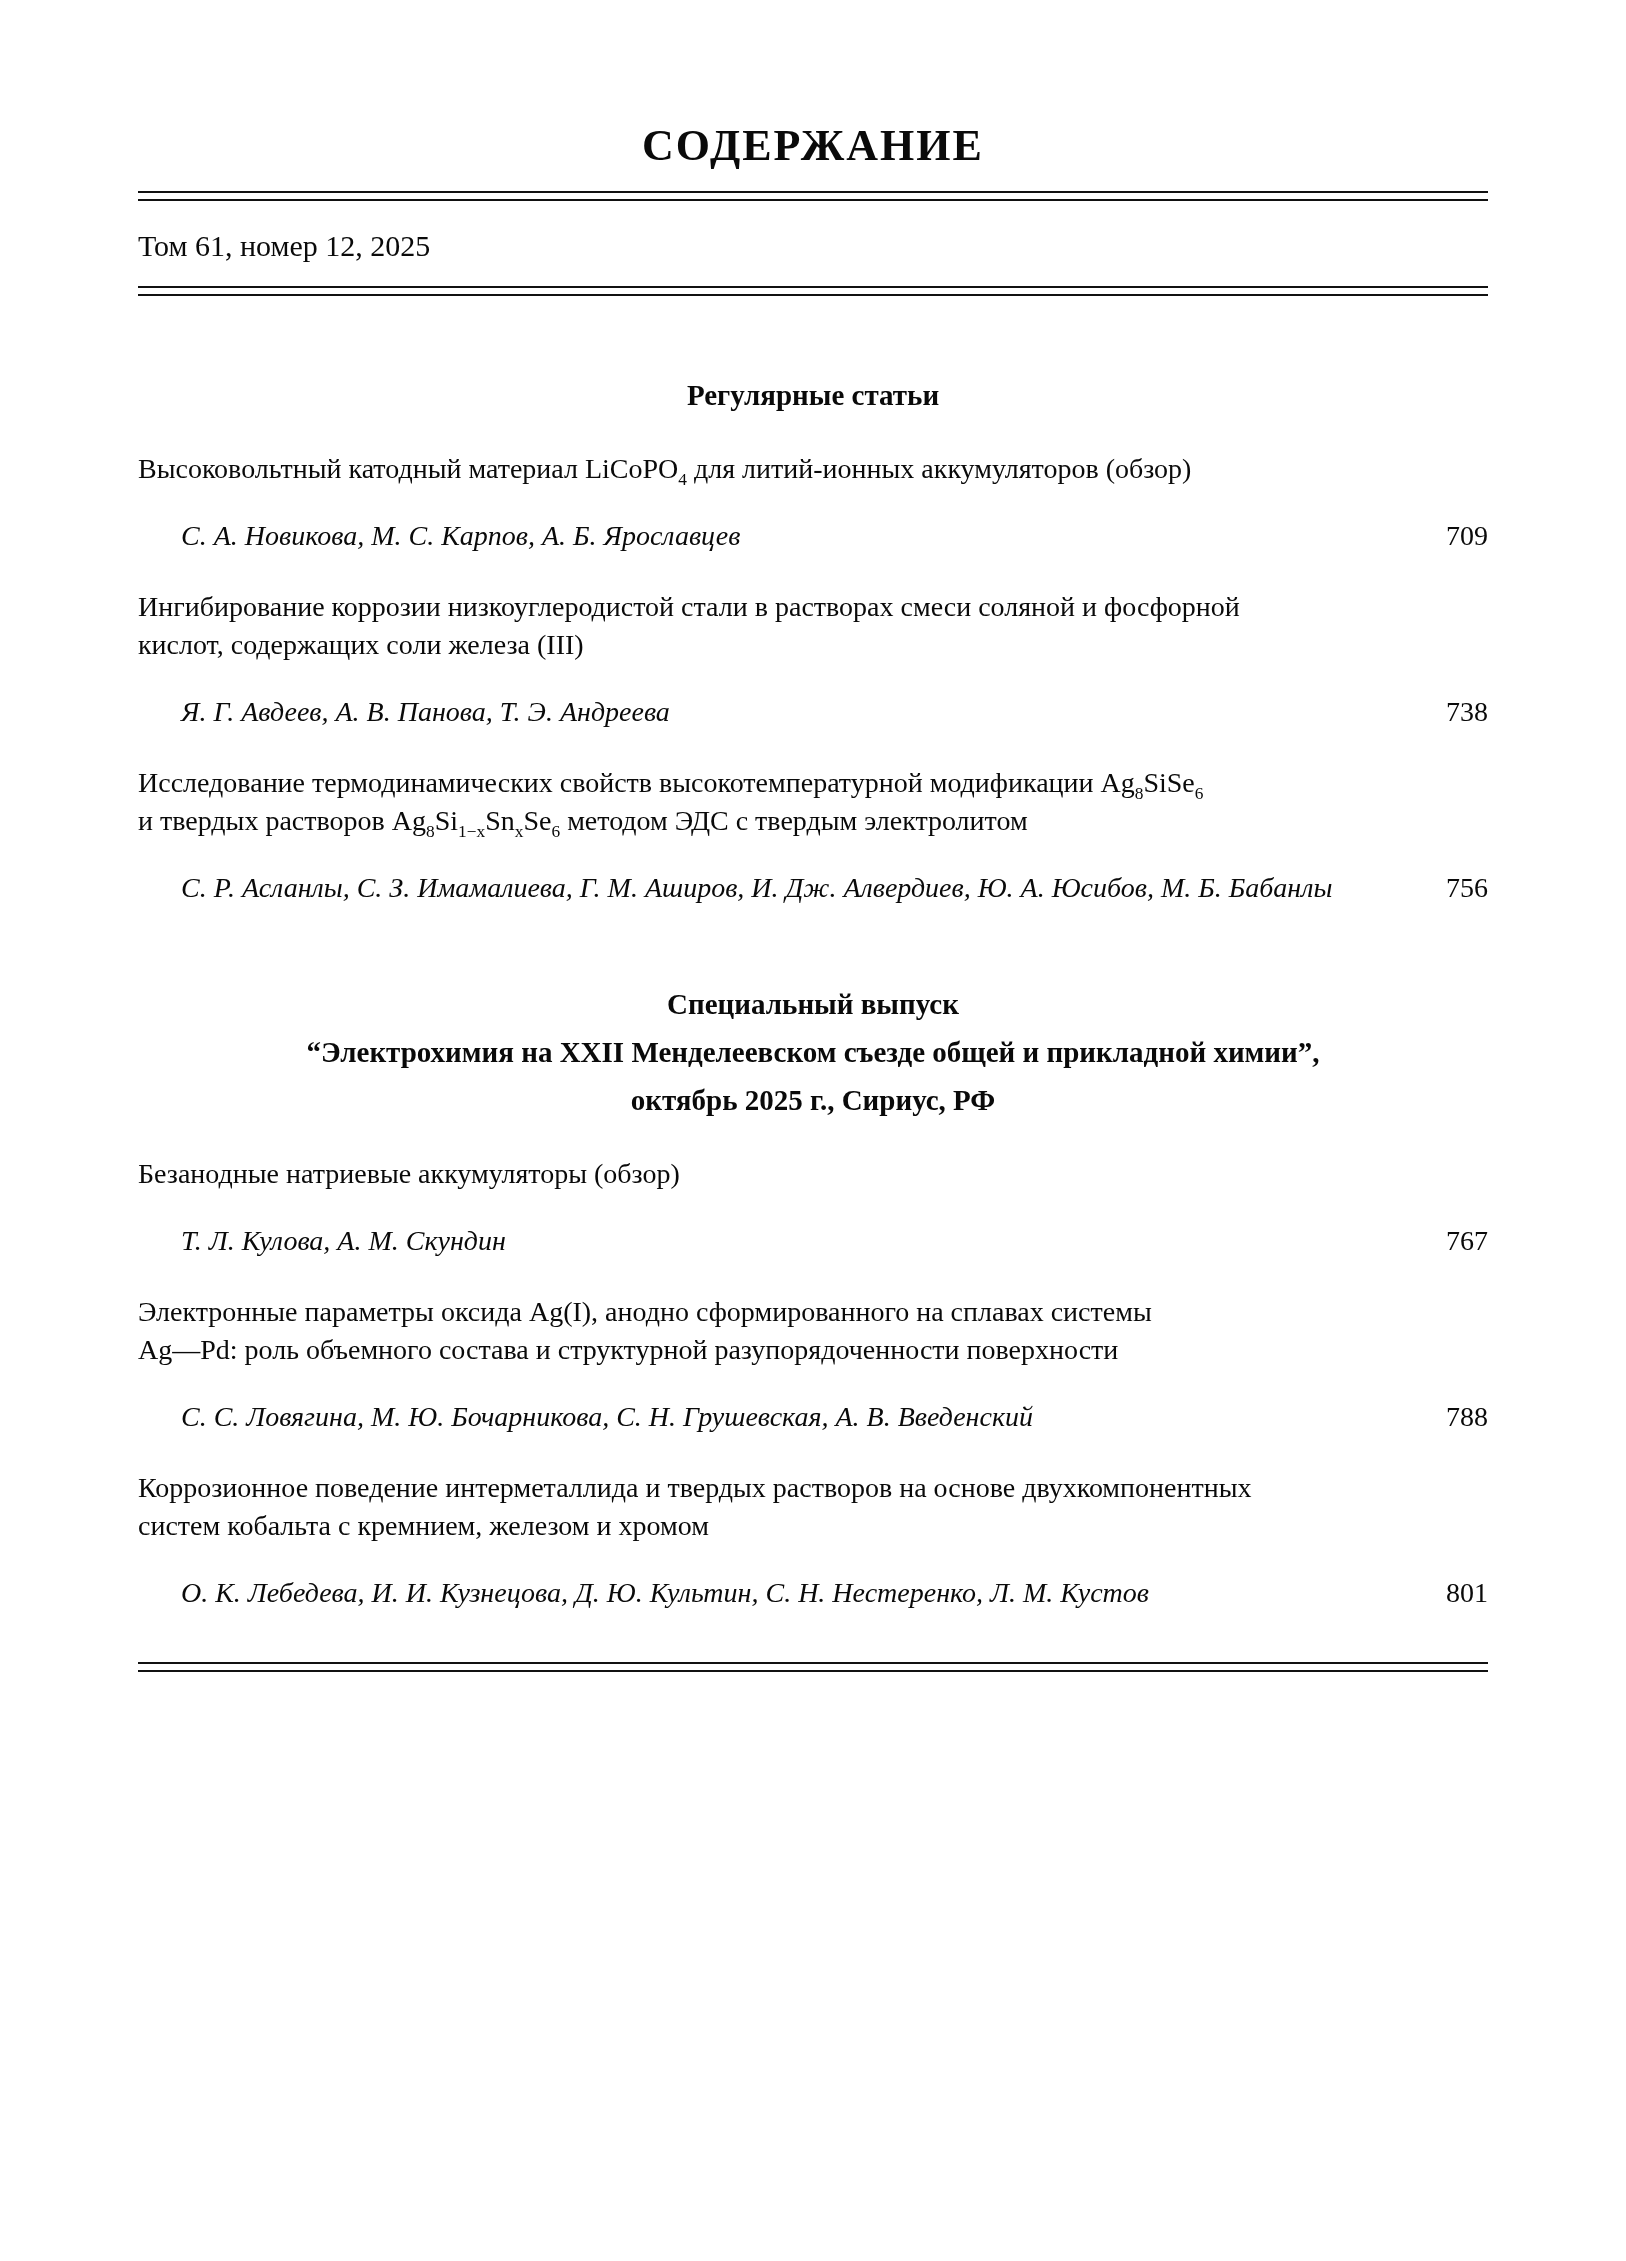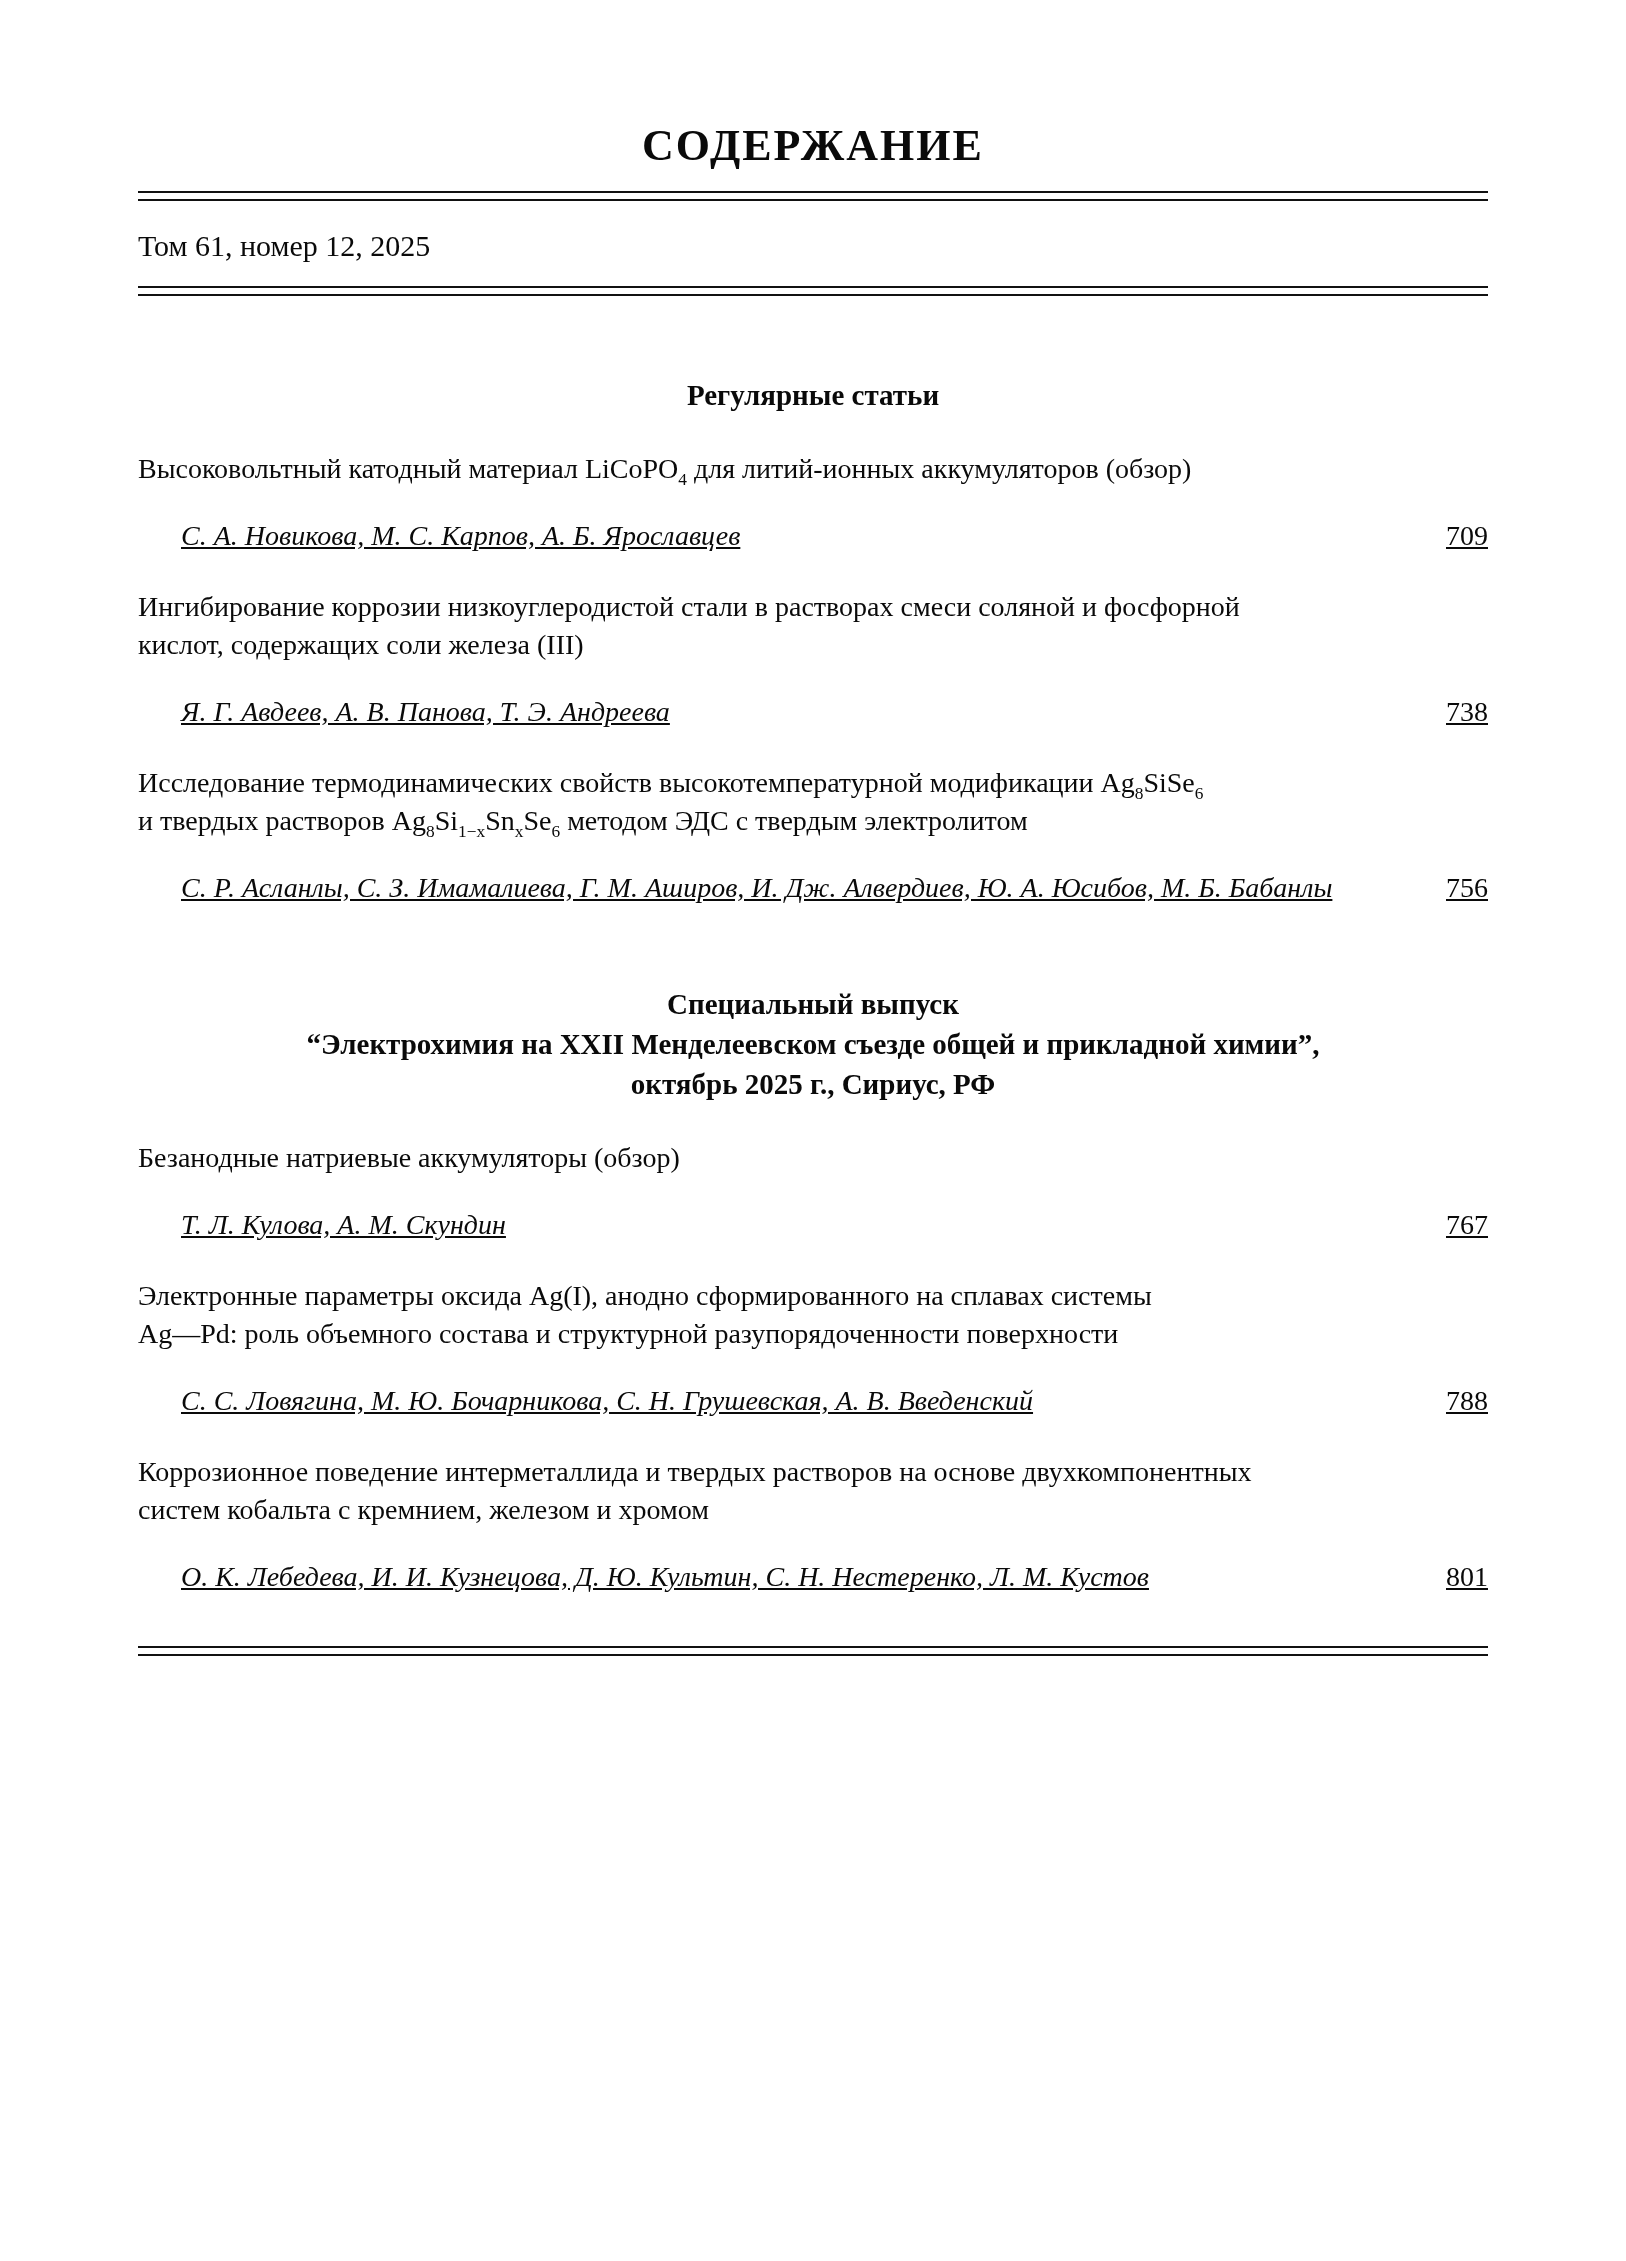--- a/index.html
+++ b/index.html
@@ -40,38 +40,37 @@
   }
   .toc-section { margin: 0; }
   .section-heading {
     text-align: center;
     font-weight: bold;
     font-size: 29px;
     line-height: 40px;
     margin-top: 79px;
     margin-bottom: 19px;
   }
-  .section-heading .heading-line { margin: 0; }
+  .section-heading .heading-line { margin: 8px; }
   .toc-entry { margin-top: 35px; }
   .entry-title {
     font-size: 28px;
     line-height: 38px;
   }
   .entry-title sub {
     font-size: 0.62em;
     line-height: 0;
   }
   .entry-meta {
     margin-top: 31px;
     display: flex;
     justify-content: space-between;
     align-items: center;
     font-size: 28px;
     line-height: 34px;
-    text-decoration: underline;
   }
   .authors {
     font-style: italic;
     padding-left: 43px;
   }
   .page-num {
     font-style: normal;
     white-space: nowrap;
     padding-left: 27px;
   }

